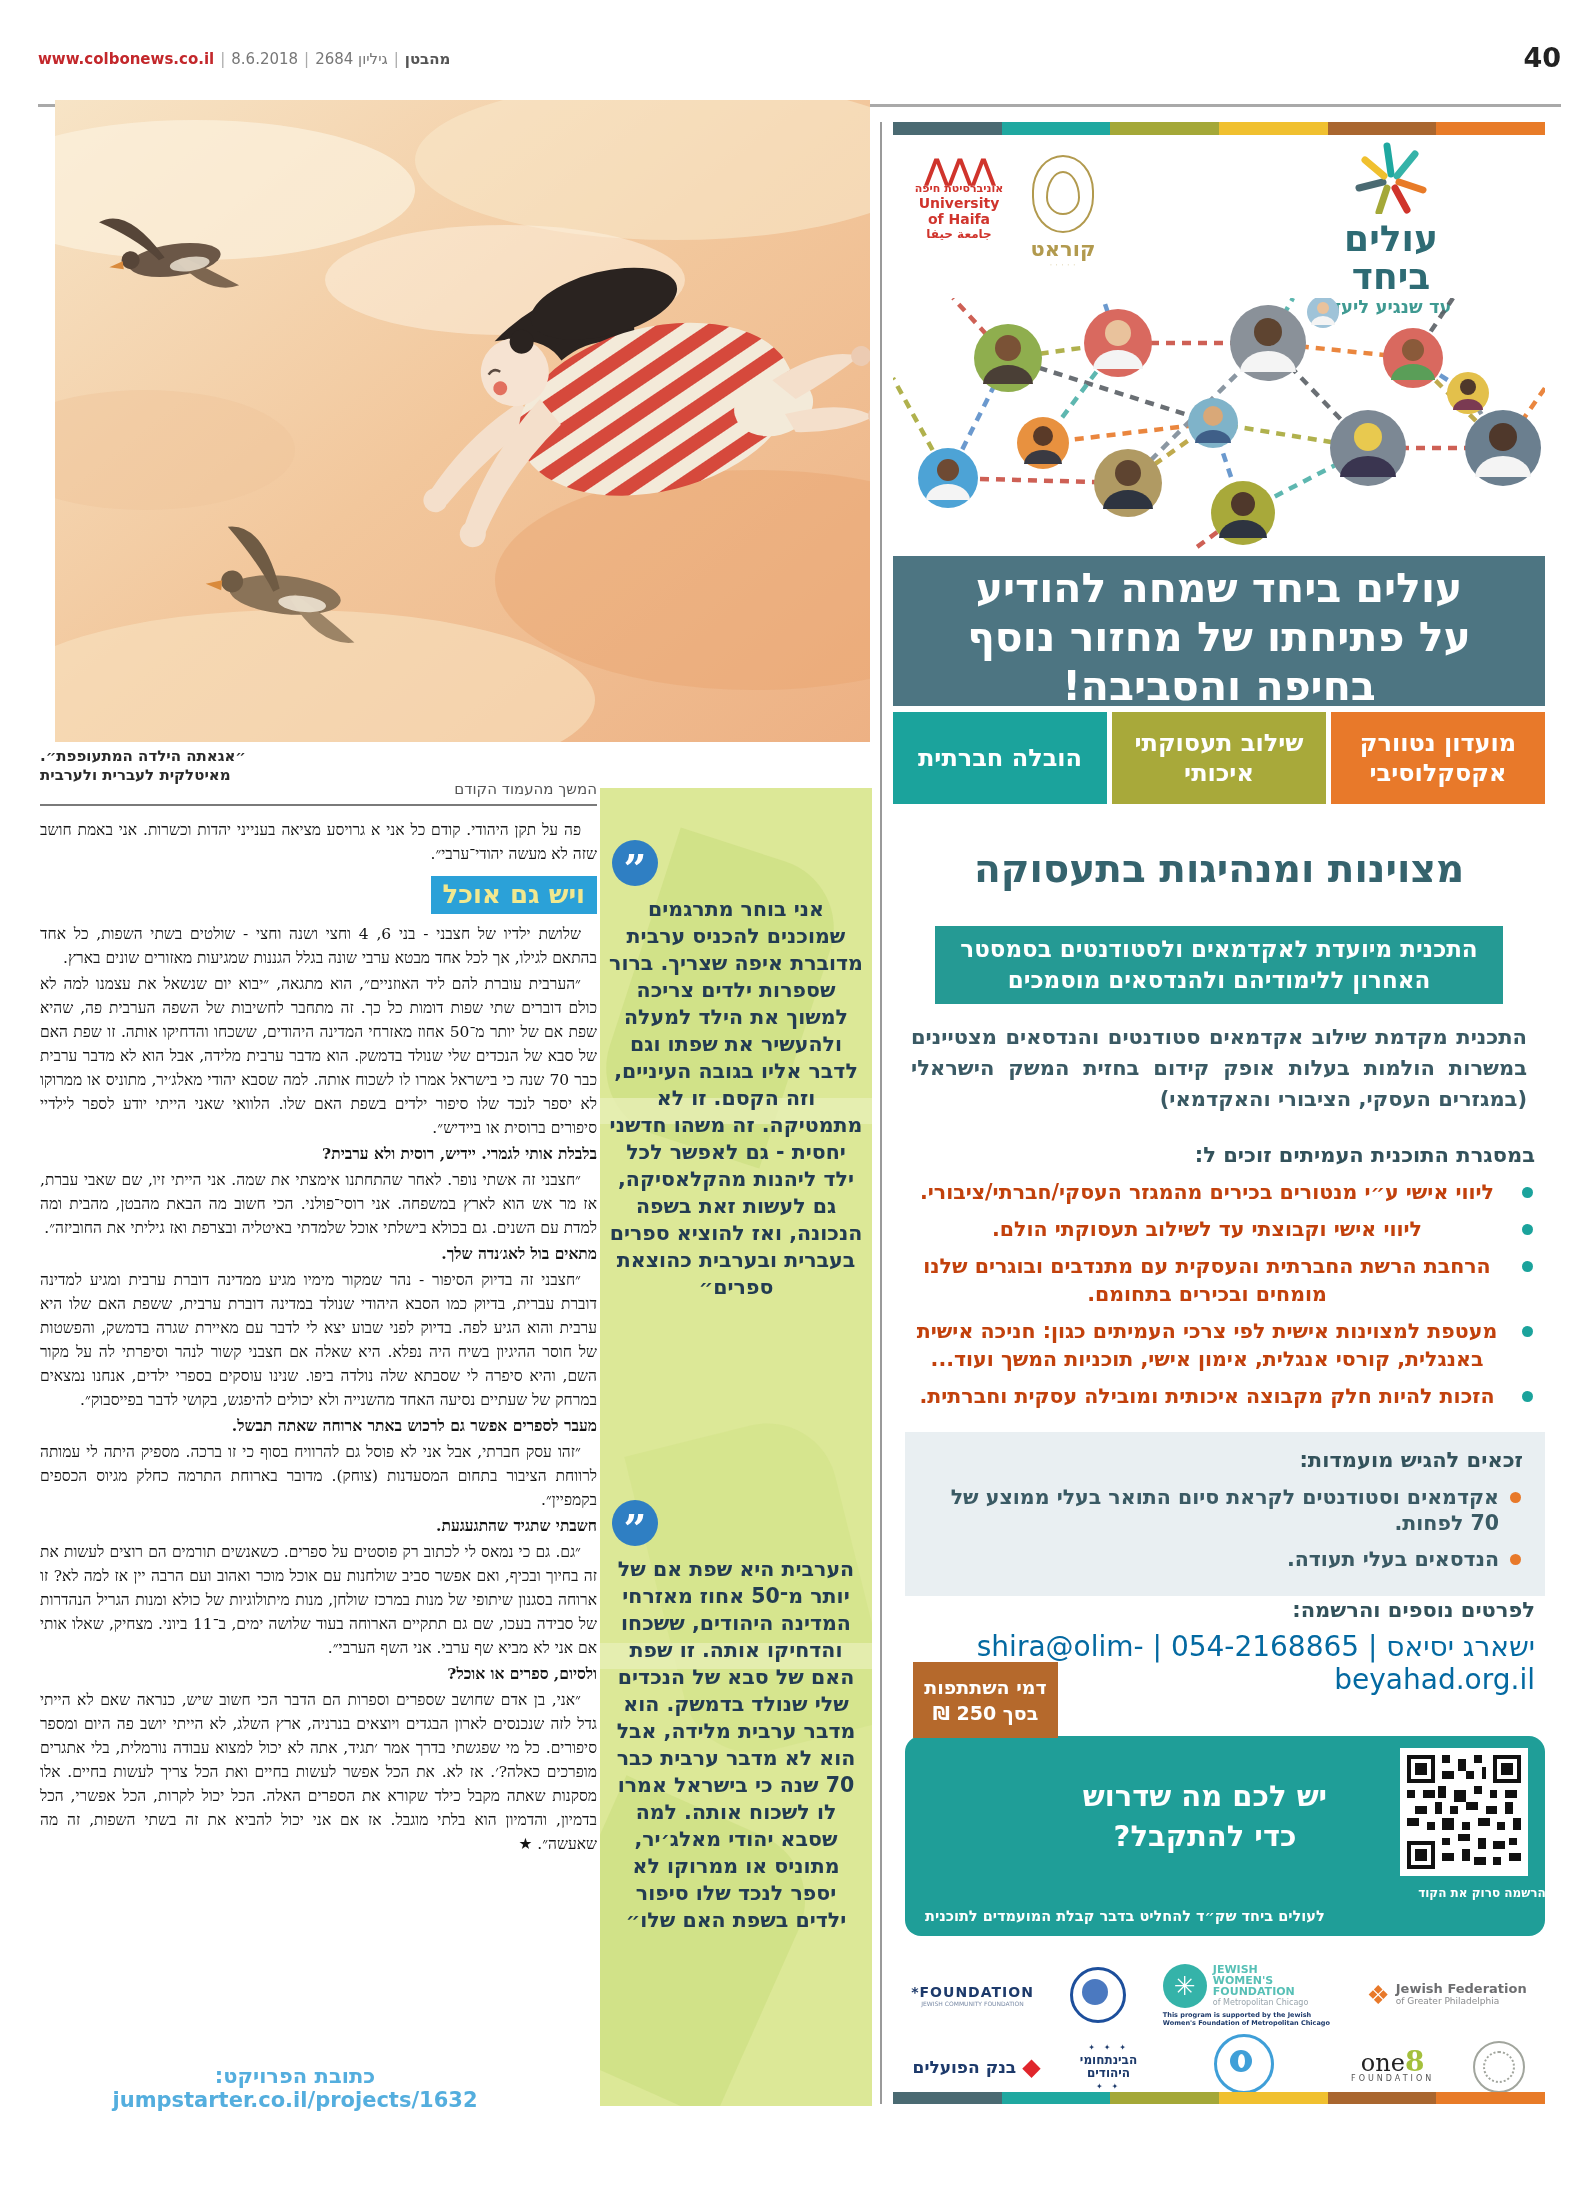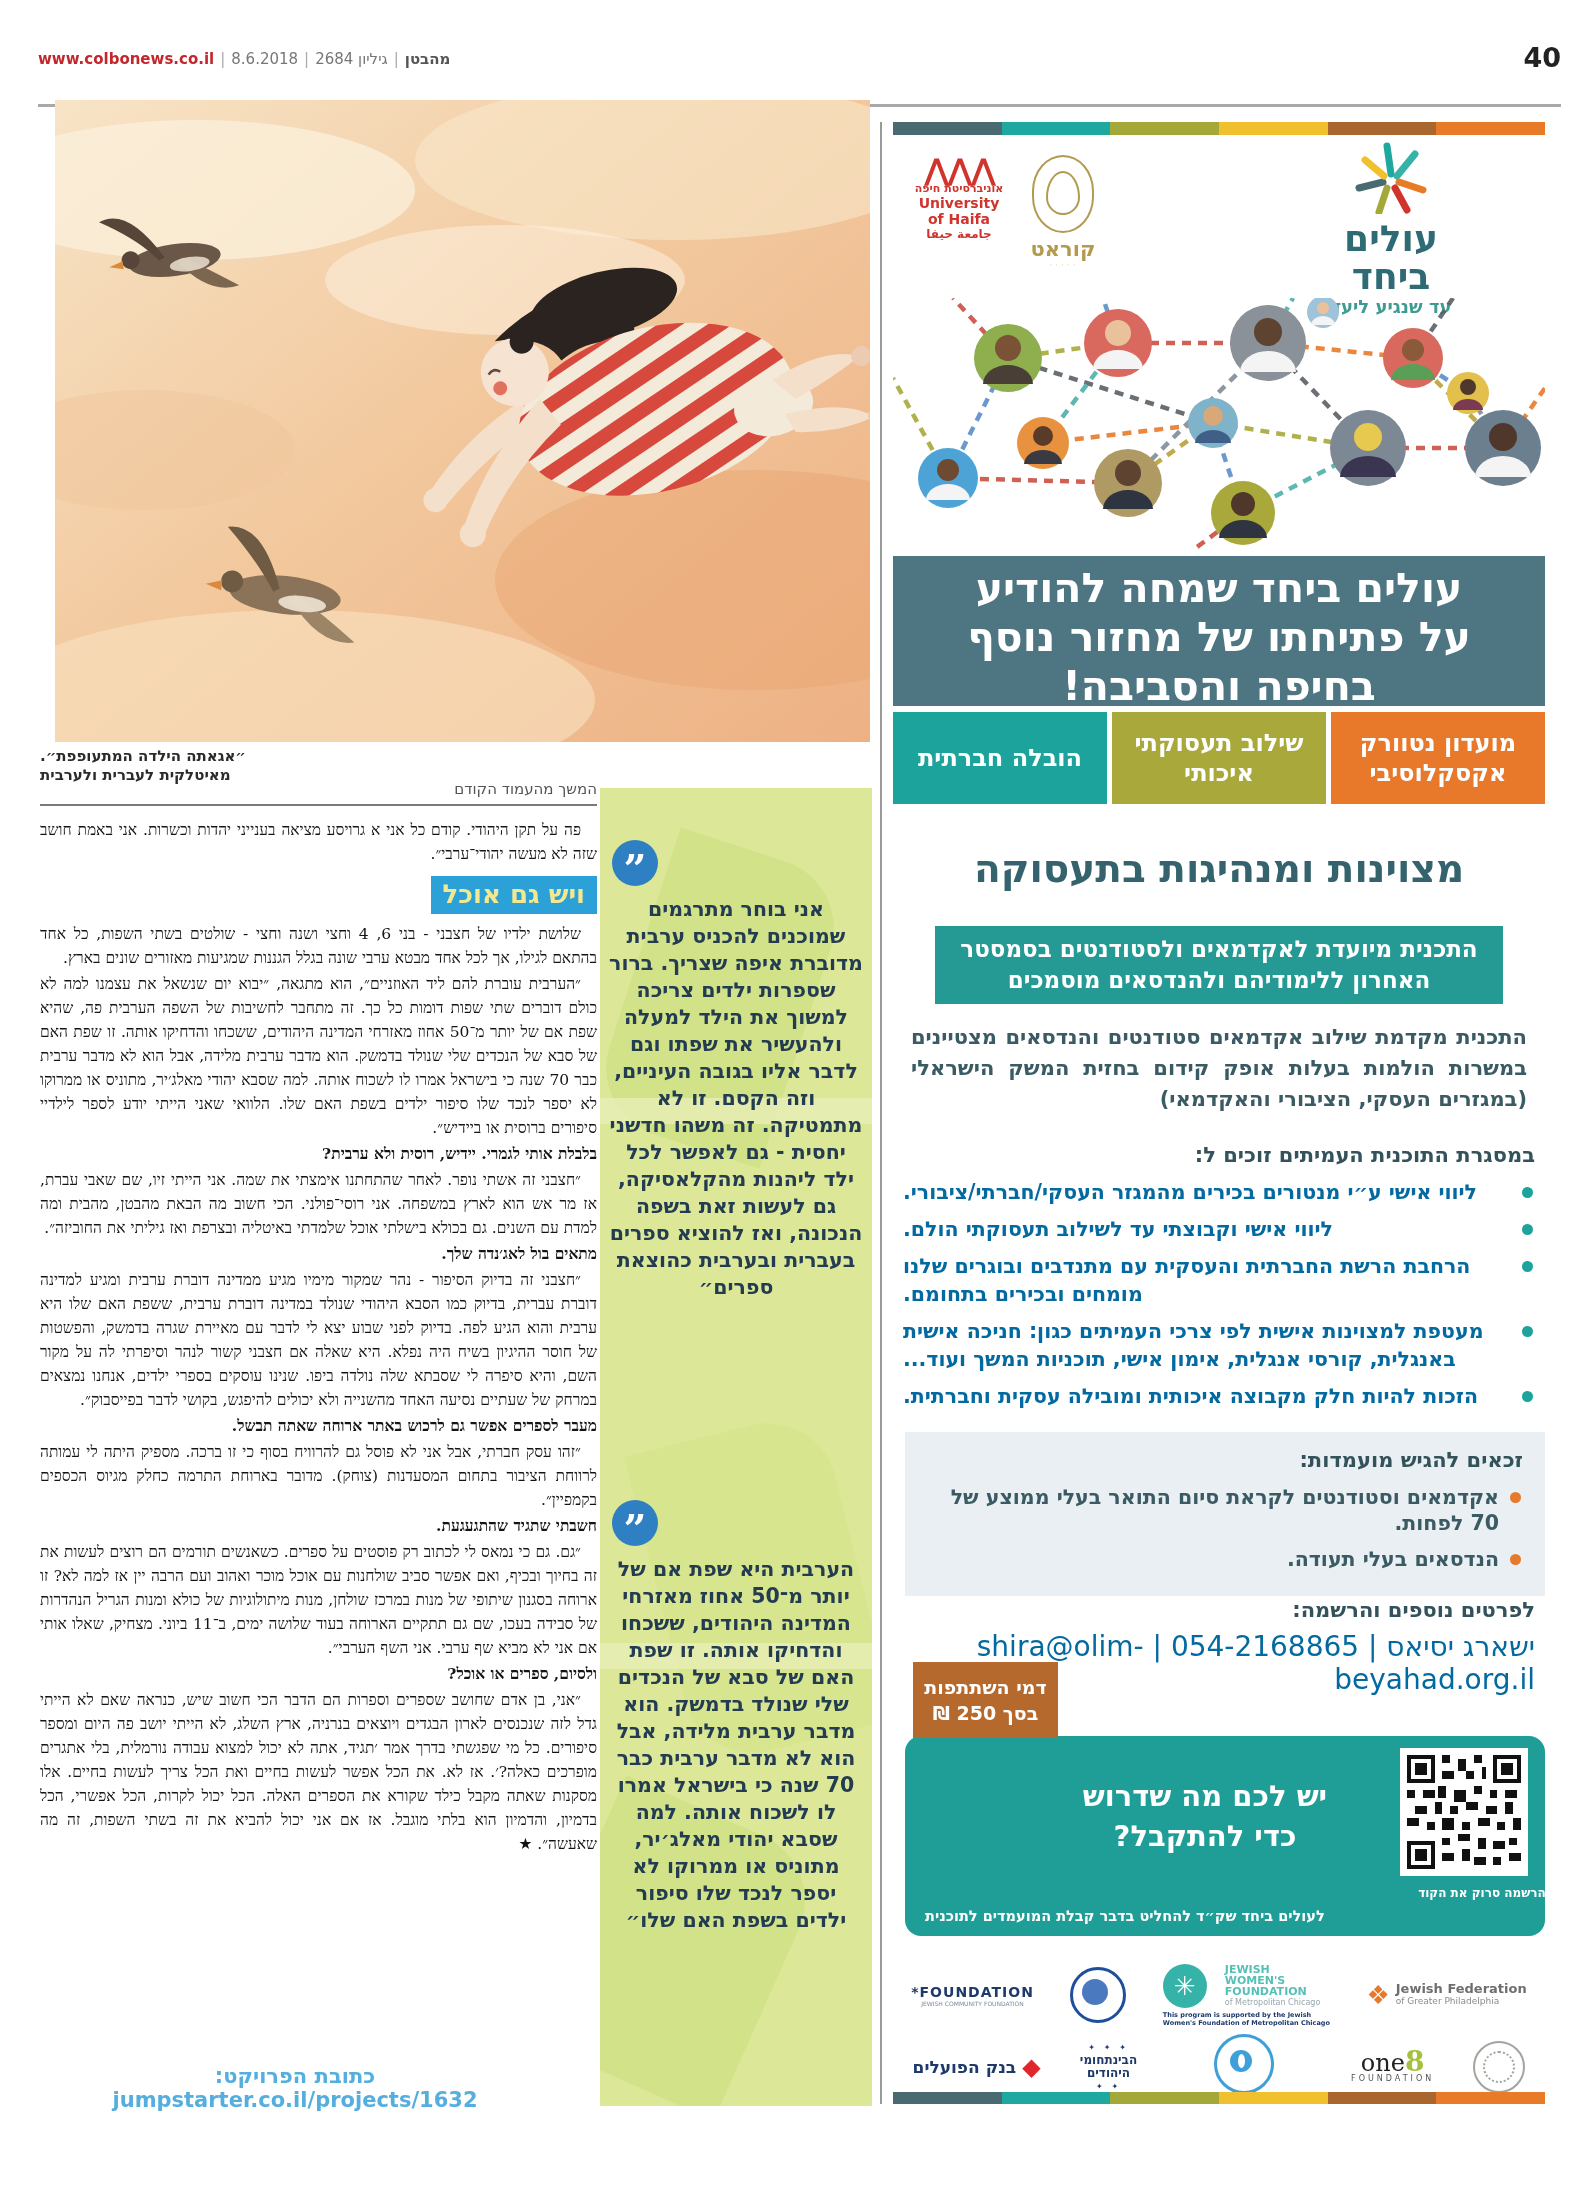--- a/index.html
+++ b/index.html
@@ -80,22 +80,22 @@
   .prog-title{position:absolute;left:0;top:846px;width:652px;text-align:center;
               font-size:39px;font-weight:bold;color:#35636d;}
   .banner{position:absolute;left:42px;top:926px;width:568px;background:#259a94;color:#fff;
           font-weight:bold;font-size:23px;line-height:31px;text-align:center;
           padding:8px 10px;box-sizing:border-box;white-space:pre-line;}
   .descr{position:absolute;left:18px;top:1022px;width:616px;color:#3a5a64;font-weight:bold;
          font-size:21px;line-height:31px;text-align:justify;}
   .benefits-title{position:absolute;right:10px;top:1143px;width:632px;color:#33525b;
                   font-weight:bold;font-size:21px;text-align:right;}
   .benefits{position:absolute;right:10px;top:1178px;width:632px;margin:0;padding:0;list-style:none;}
-  .benefits li{position:relative;padding-right:24px;margin-bottom:9px;color:#0369a1;font-weight:bold;
-               font-size:20.5px;line-height:28px;text-align:left;}
+  .benefits li{position:relative;padding-right:24px;margin-bottom:9px;color:#c2410c;font-weight:bold;
+               font-size:20.5px;line-height:28px;text-align:center;}
   .benefits li:before{content:"";position:absolute;right:2px;top:9px;width:11px;height:11px;
                       border-radius:50%;background:#1ba39c;}
   .graybox{position:absolute;left:12px;top:1432px;width:640px;background:#e9eff2;
            box-sizing:border-box;padding:16px 22px 14px 22px;}
   .graybox .gtitle{color:#33525b;font-weight:bold;font-size:21px;text-align:right;margin-bottom:12px;}
   .graybox ul{margin:0;padding:0;list-style:none;}
   .graybox li{position:relative;padding-right:24px;margin-bottom:10px;color:#3a5a64;font-weight:bold;
               font-size:20.5px;line-height:26px;text-align:right;}
   .graybox li:before{content:"";position:absolute;right:2px;top:8px;width:11px;height:11px;
                      border-radius:50%;background:#e8792a;}
@@ -120,21 +120,21 @@
   
   .partners{position:absolute;left:0;top:1962px;width:652px;direction:ltr;}
   .prow{display:flex;justify-content:space-around;align-items:center;}
   .prow1{height:66px;} .prow2{height:62px;margin-top:8px;}
   .plogo{text-align:center;font-size:9px;color:#555;}
   .fnd .big{font-size:14px;font-weight:bold;color:#1d3a6b;letter-spacing:1px;}
   .fnd .tiny{font-size:6px;color:#7a8aa5;line-height:7px;}
   .bseal{width:50px;height:50px;border-radius:50%;border:3px solid #1d4f9c;position:relative;margin:0 auto;}
   .bseal:before{content:"";position:absolute;left:9px;top:9px;width:26px;height:26px;border-radius:50%;
                 background:#2b62b5;opacity:.85;}
-  .jwf{display:flex;align-items:center;gap:18px;}
+  .jwf{display:flex;align-items:center;gap:6px;}
   .jwf-burst{width:44px;height:44px;border-radius:50%;background:#35b3a9;position:relative;flex:0 0 auto;}
   .jwf-burst:before{content:"✳";position:absolute;left:0;top:0;width:44px;line-height:44px;color:#fff;font-size:26px;text-align:center;}
   .jwf-txt{text-align:left;color:#57c0b6;font-weight:bold;font-size:11px;line-height:11px;}
   .jwf-txt .grey{color:#9aa6ad;font-weight:normal;font-size:8px;}
   .jwf-note{font-size:6.5px;color:#1d3a6b;font-weight:bold;line-height:8px;margin-top:3px;text-align:left;}
   .jfed{display:flex;align-items:center;gap:6px;}
   .jfed-icon{color:#e8792a;font-size:26px;line-height:26px;}
   .jfed-txt{text-align:left;color:#6d6e70;font-size:13px;font-weight:bold;line-height:13px;}
   .jfed-txt .sub{font-size:9px;font-weight:normal;color:#8a8b8d;}
   .hap{display:flex;align-items:center;gap:6px;direction:rtl;}

